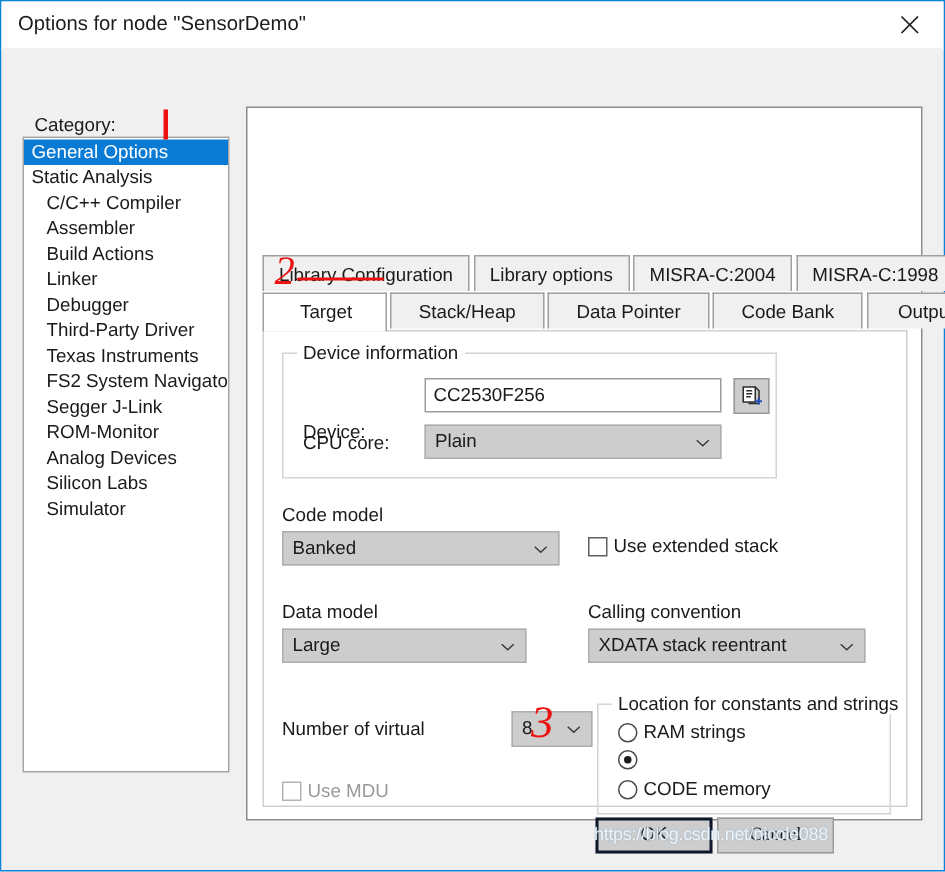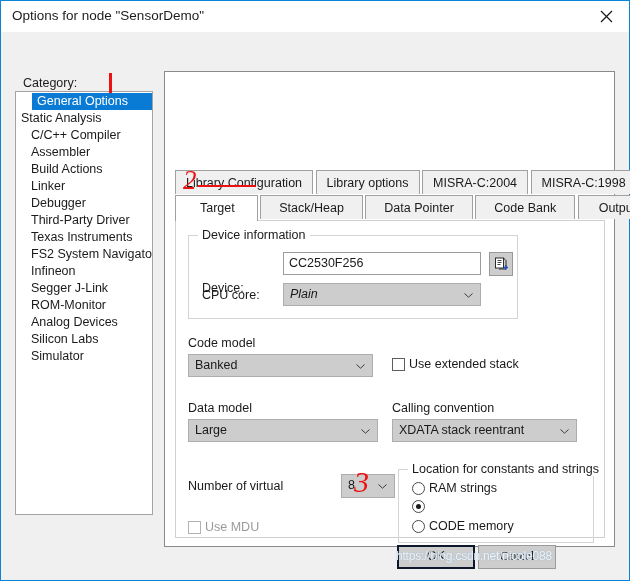--- a/index.html
+++ b/index.html
@@ -84,21 +84,20 @@
     padding-left: 5px;
     font-size: 12.5px;
     white-space: nowrap;
     color: #1a1a1a;
     cursor: default;
   }
   .cat-item.indent { padding-left: 15px; }
   .cat-item.selected {
     background: #0a7bd5;
     color: #ffffff;
-    margin-left: 16px;
   }
 
   
   #right-panel {
     position: absolute;
     left: 163px; top: 39px;
     width: 451px;
     height: 476px;
     background: #ffffff;
     border: 1px solid #8a8a8a;
@@ -345,21 +344,20 @@
       <div class="cat-item selected">General Options</div>
       <div class="cat-item">Static Analysis</div>
       <div class="cat-item indent">C/C++ Compiler</div>
       <div class="cat-item indent">Assembler</div>
       <div class="cat-item indent">Build Actions</div>
       <div class="cat-item indent">Linker</div>
       <div class="cat-item indent">Debugger</div>
       <div class="cat-item indent">Third-Party Driver</div>
       <div class="cat-item indent">Texas Instruments</div>
       <div class="cat-item indent">FS2 System Navigator</div>
-      <div class="cat-item indent">Infineon</div>
       <div class="cat-item indent">Segger J-Link</div>
       <div class="cat-item indent">ROM-Monitor</div>
       <div class="cat-item indent">Analog Devices</div>
       <div class="cat-item indent">Silicon Labs</div>
       <div class="cat-item indent">Simulator</div>
     </div>
 
     <div id="right-panel"></div>
 
     <div id="tabstrip">
@@ -391,21 +389,21 @@
             <line x1="3.5" y1="3.5" x2="7.5" y2="3.5" stroke="#2b2b2b" stroke-width="0.9"></line>
             <line x1="3.5" y1="5.5" x2="7.5" y2="5.5" stroke="#2b2b2b" stroke-width="0.9"></line>
             <line x1="3.5" y1="7.5" x2="6.5" y2="7.5" stroke="#2b2b2b" stroke-width="0.9"></line>
             <path d="M9.5 1 L12 3.5 L12 12 L5 12" fill="none" stroke="#2b2b2b" stroke-width="1"></path>
             <line x1="9.5" y1="10.5" x2="14" y2="10.5" stroke="#1f4fbf" stroke-width="1.4"></line>
             <line x1="11.8" y1="8.3" x2="11.8" y2="12.7" stroke="#1f4fbf" stroke-width="1.4"></line>
           </svg>
         </div>
 
         <div class="fld-label" style="left:13px; top:52px;">CPU core:</div>
-        <div class="combo" style="left:94px; top:47px; width:198px; height:23px;font-style:italic;">
+        <div class="combo" style="left:94px; top:47px; width:198px; height:23px;">
           <span>Plain</span>
           <span class="chev">
             <svg width="9" height="5" viewBox="0 0 9 5">
                 <path d="M0.5 0.5 L4.5 4.2 L8.5 0.5" fill="none" stroke="#3a3a3a" stroke-width="1"></path>
               </svg>
           </span>
         </div>
       </div>
 
       <div class="fld-label" style="left:12px; top:115px;">Code model</div>
@@ -417,21 +415,21 @@
             </svg>
         </span>
       </div>
 
       <div class="chk-row" style="left:216px; top:136px;">
         <span class="chk-box"></span>
         <span class="chk-label">Use extended stack</span>
       </div>
 
       <div class="fld-label" style="left:12px; top:180px;">Data model</div>
-      <div class="combo" style="left:12px; top:198px; width:190px; height:23px;">
+      <div class="combo" style="left:12px; top:198px; width:163px; height:23px;">
         <span>Large</span>
         <span class="chev">
           <svg width="9" height="5" viewBox="0 0 9 5">
               <path d="M0.5 0.5 L4.5 4.2 L8.5 0.5" fill="none" stroke="#3a3a3a" stroke-width="1"></path>
             </svg>
         </span>
       </div>
 
       <div class="fld-label" style="left:216px; top:180px;">Calling convention</div>
       <div class="combo" style="left:216px; top:198px; width:185px; height:23px;">

